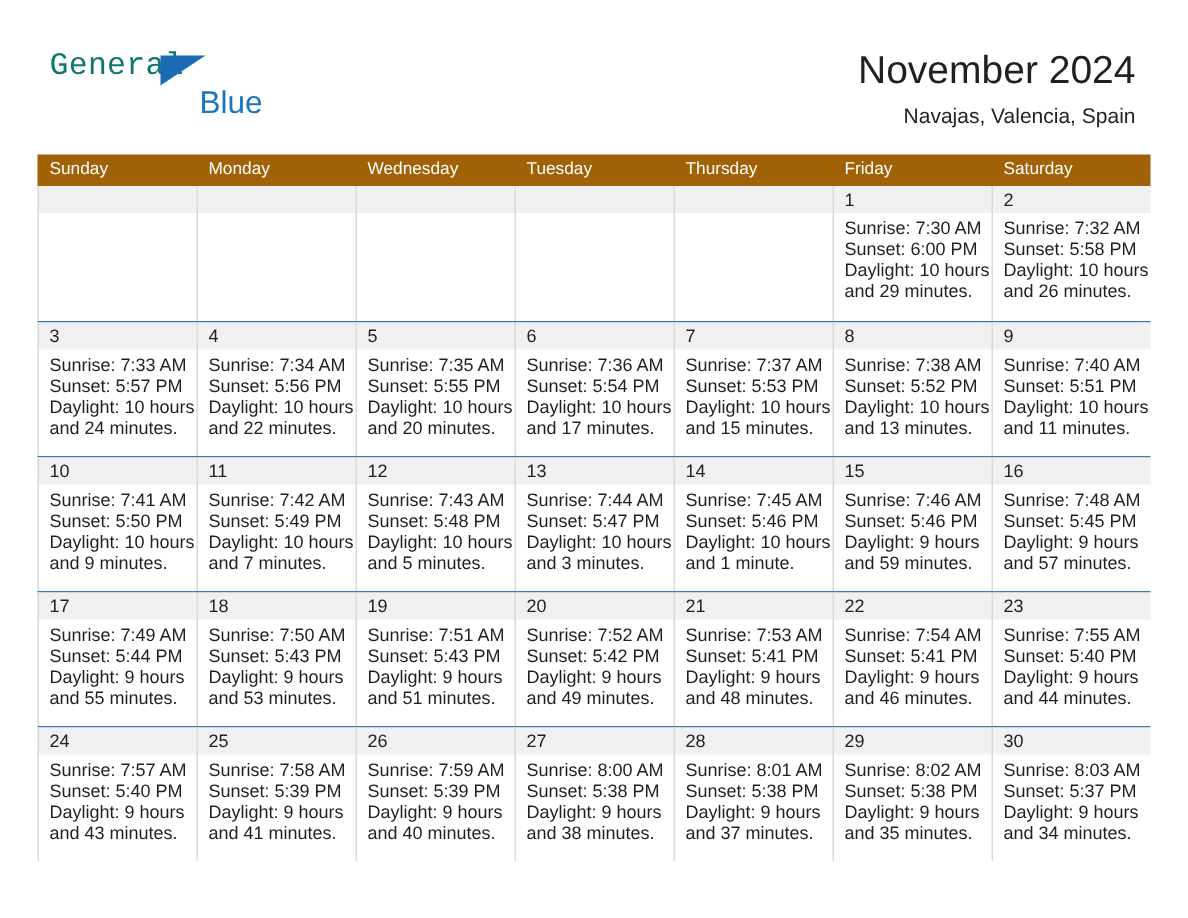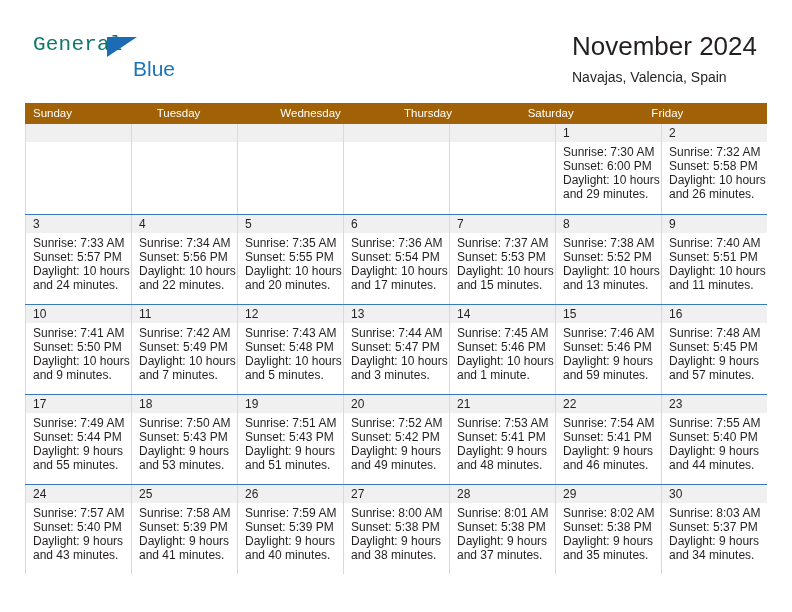--- a/index.html
+++ b/index.html
@@ -60,21 +60,21 @@
     top: 24px;
     font-size: 21px;
     color: #1b75bc;
     font-family: "Liberation Sans", sans-serif;
     margin-left: 40px;
   }
   .title-block {
     position: absolute;
     right: 35px;
     top: 30px;
-    text-align: left;
+    text-align: right;
   }
   .cal-title {
     font-size: 26px;
     font-weight: normal;
     color: #231f20;
     line-height: 32px;
     white-space: nowrap;
   }
   .cal-sub {
     margin-top: 7px;
@@ -174,25 +174,26 @@
     <div class="title-block">
       <div class="cal-title">November 2024</div>
       <div class="cal-sub">Navajas, Valencia, Spain</div>
     </div>
 
   </div>
 
   <div class="calendar">
     <div class="dow-row">
         <div class="dow">Sunday</div>
+        <div class="dow">Monday</div>
+        <div class="dow">Wednesday</div>
         <div class="dow">Tuesday</div>
-        <div class="dow">Wednesday</div>
         <div class="dow">Thursday</div>
+        <div class="dow">Friday</div>
         <div class="dow">Saturday</div>
-        <div class="dow">Friday</div>
       </div>
     <div id="weeks-container">
         <div class="week">
           <div class="daynum-band"></div>
           <div class="day empty">
             <div class="daynum"></div>
             <div class="day-lines">
               <div></div>
               <div></div>
               <div></div>

